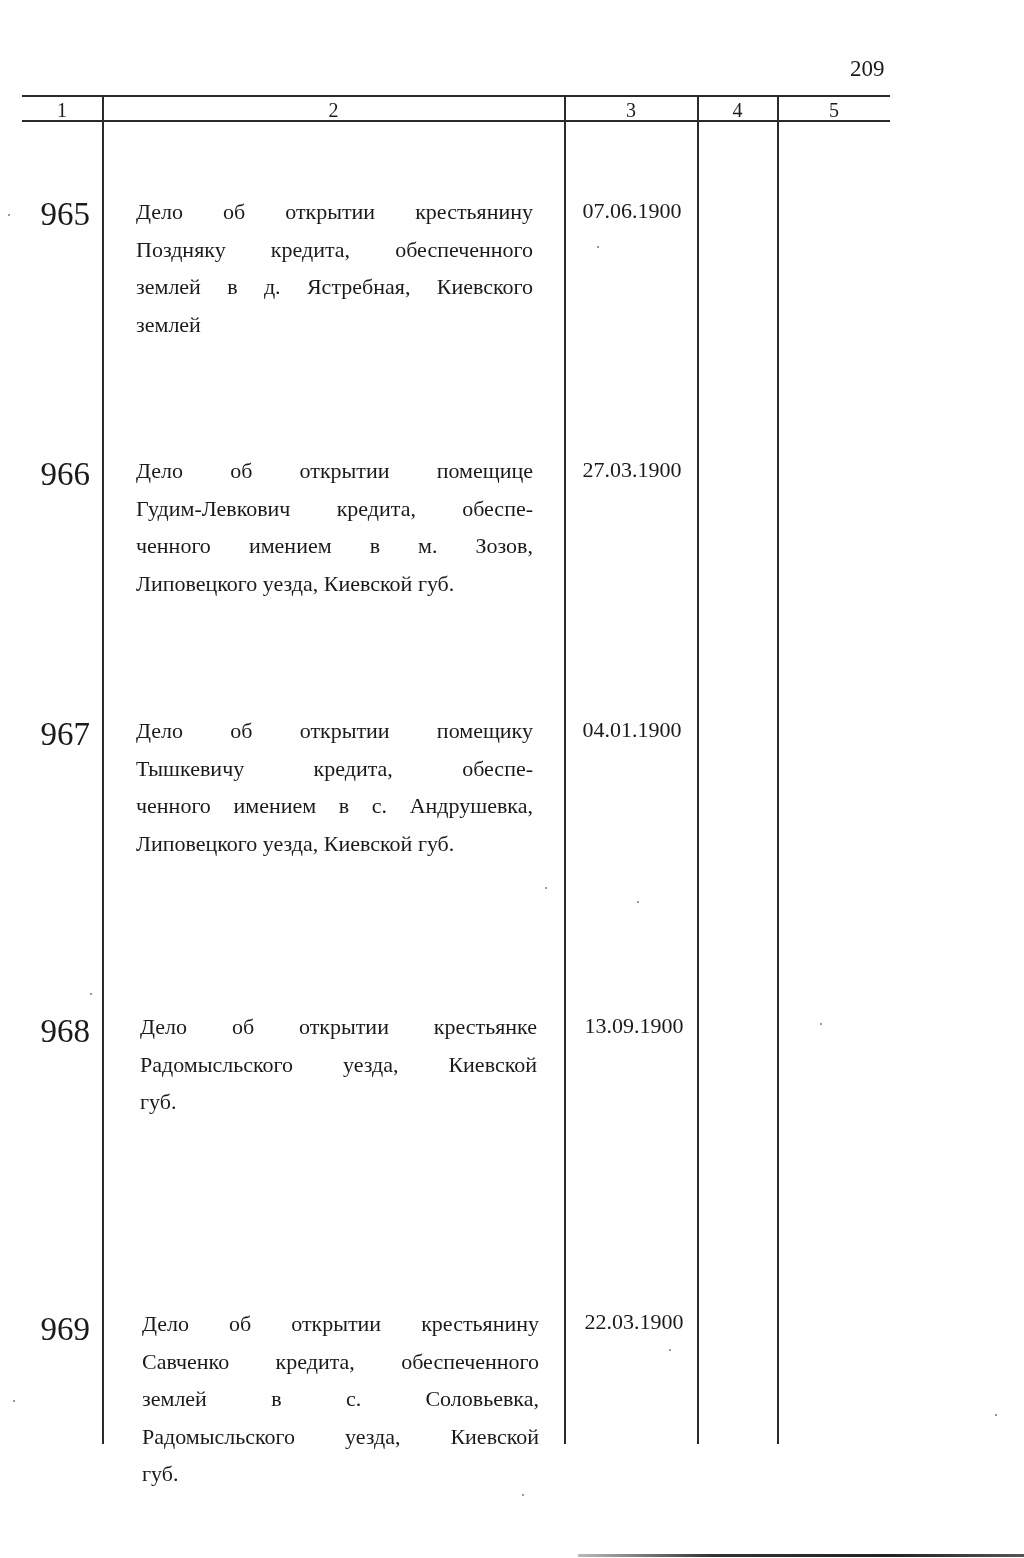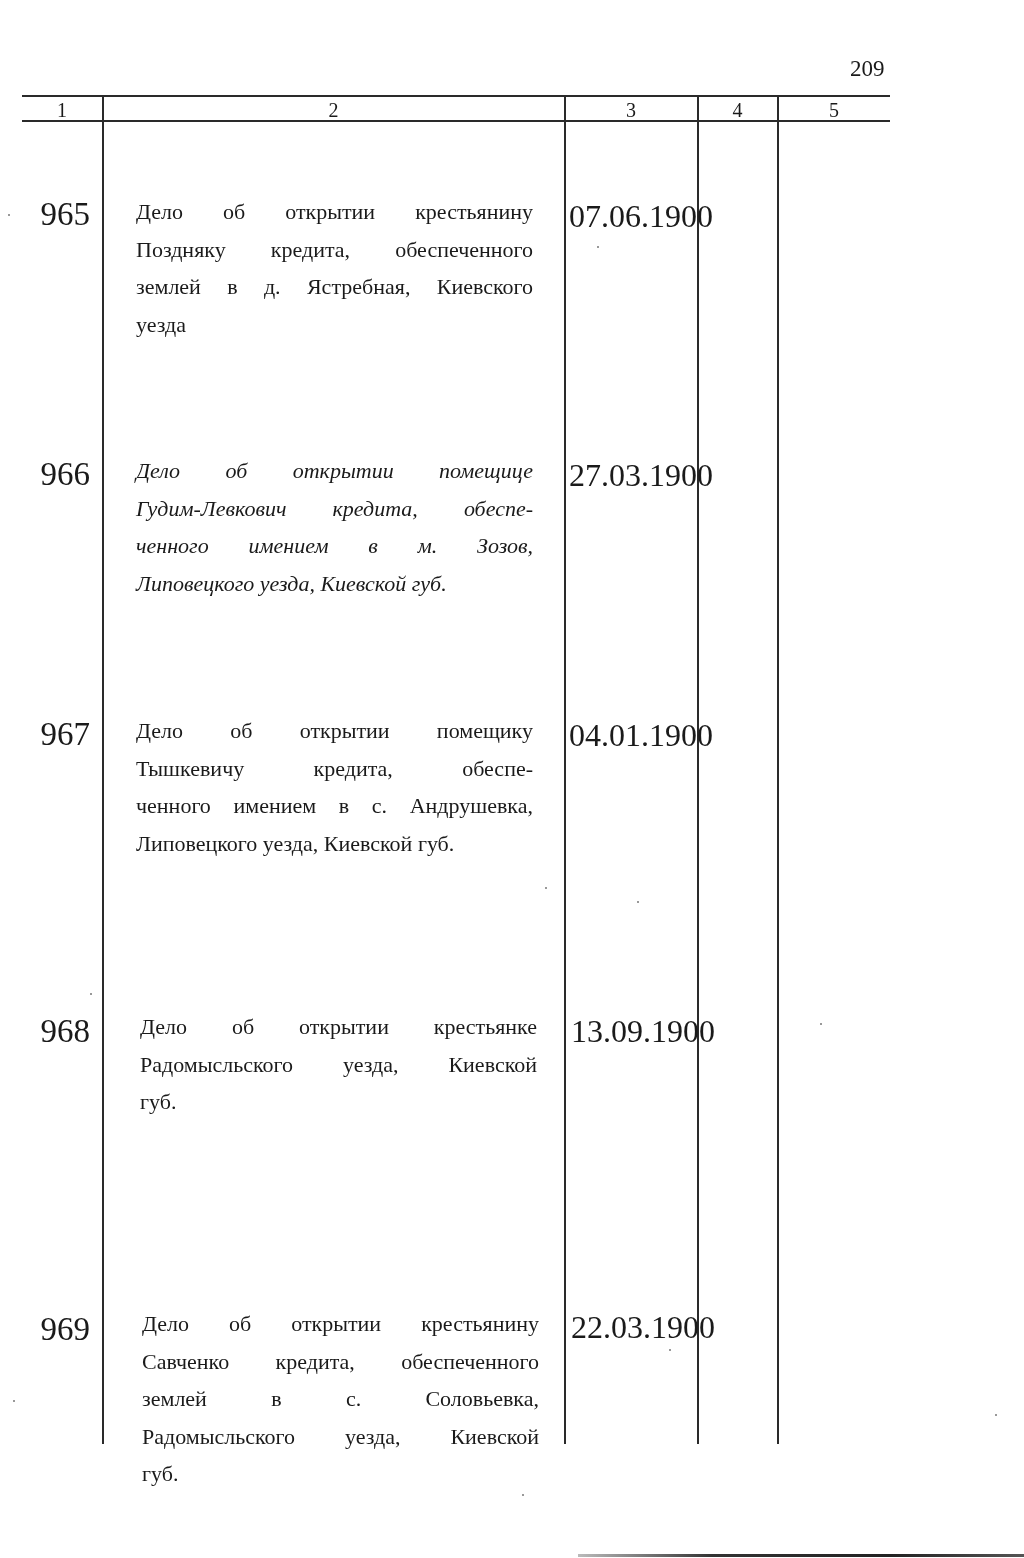--- a/index.html
+++ b/index.html
@@ -67,21 +67,21 @@
       white-space: nowrap;
     }
     .row-desc .line.last {
       text-align-last: left;
     }
     .row-date {
       position: absolute;
       left: 569px;
       width: 126px;
       text-align: center;
-      font-size: 32px;
+      font-size: 22px;
     }
     .speck {
       position: absolute;
       width: 2px;
       height: 2px;
       background: #777;
       border-radius: 1px;
     }
     .bottom-edge {
       position: absolute;
@@ -115,28 +115,28 @@
       <div class="col-head" style="left:698px;width:79px;">4</div>
       <div class="col-head" style="left:778px;width:112px;">5</div>
     </div>
 
     <div>
       <div class="row-num" style="top:196px;">965</div>
       <div class="row-desc" style="top:193px;">
         <span class="line">Дело об открытии крестьянину</span>
         <span class="line">Поздняку кредита, обеспеченного</span>
         <span class="line">землей в д. Ястребная, Киевского</span>
-        <span class="line last">уезда</span>
+        <span class="line last">землей</span>
       </div>
       <div class="row-date" style="top:198px;">07.06.1900</div>
     </div>
 
     <div>
       <div class="row-num" style="top:456px;">966</div>
-      <div class="row-desc" style="top:452px;font-style:italic;">
+      <div class="row-desc" style="top:452px;">
         <span class="line">Дело об открытии помещице</span>
         <span class="line">Гудим-Левкович кредита, обеспе-</span>
         <span class="line">ченного имением в м. Зозов,</span>
         <span class="line last">Липовецкого уезда, Киевской губ.</span>
       </div>
       <div class="row-date" style="top:457px;">27.03.1900</div>
     </div>
 
     <div>
       <div class="row-num" style="top:716px;">967</div>

